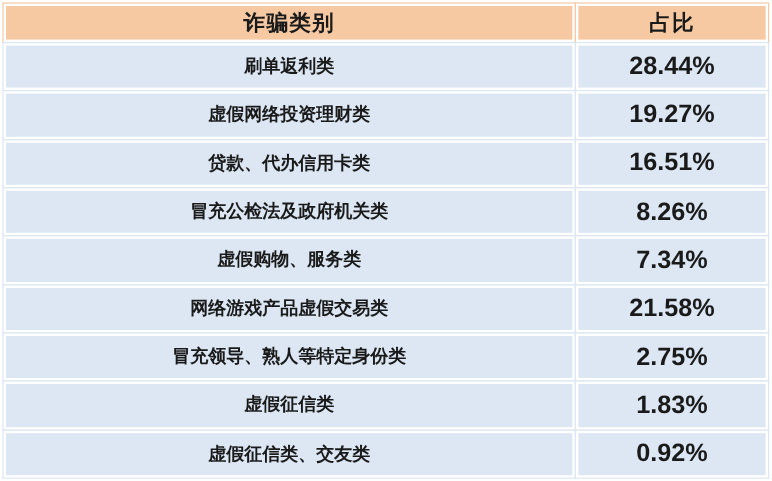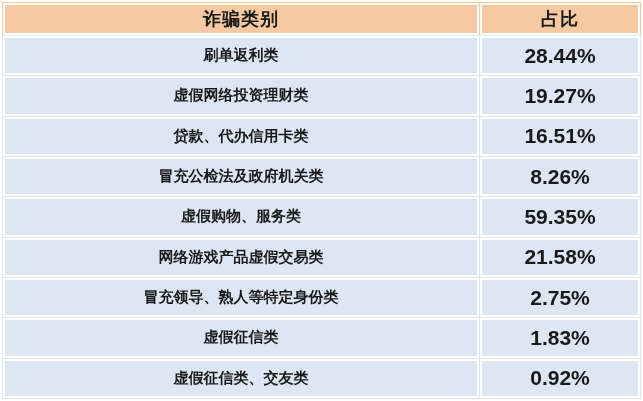--- a/index.html
+++ b/index.html
@@ -82,21 +82,21 @@
   </tr>
 
 
   <tr>
     <td class="category-cell">冒充公检法及政府机关类</td>
     <td class="percent-cell">8.26%</td>
   </tr>
 
   <tr>
     <td class="category-cell">虚假购物、服务类</td>
-    <td class="percent-cell">59.35%</td>
+    <td class="percent-cell">7.34%</td>
   </tr>
 
   <tr>
     <td class="category-cell">网络游戏产品虚假交易类</td>
     <td class="percent-cell">21.58%</td>
   </tr>
 
   <tr>
     <td class="category-cell">冒充领导、熟人等特定身份类</td>
     <td class="percent-cell">2.75%</td>

